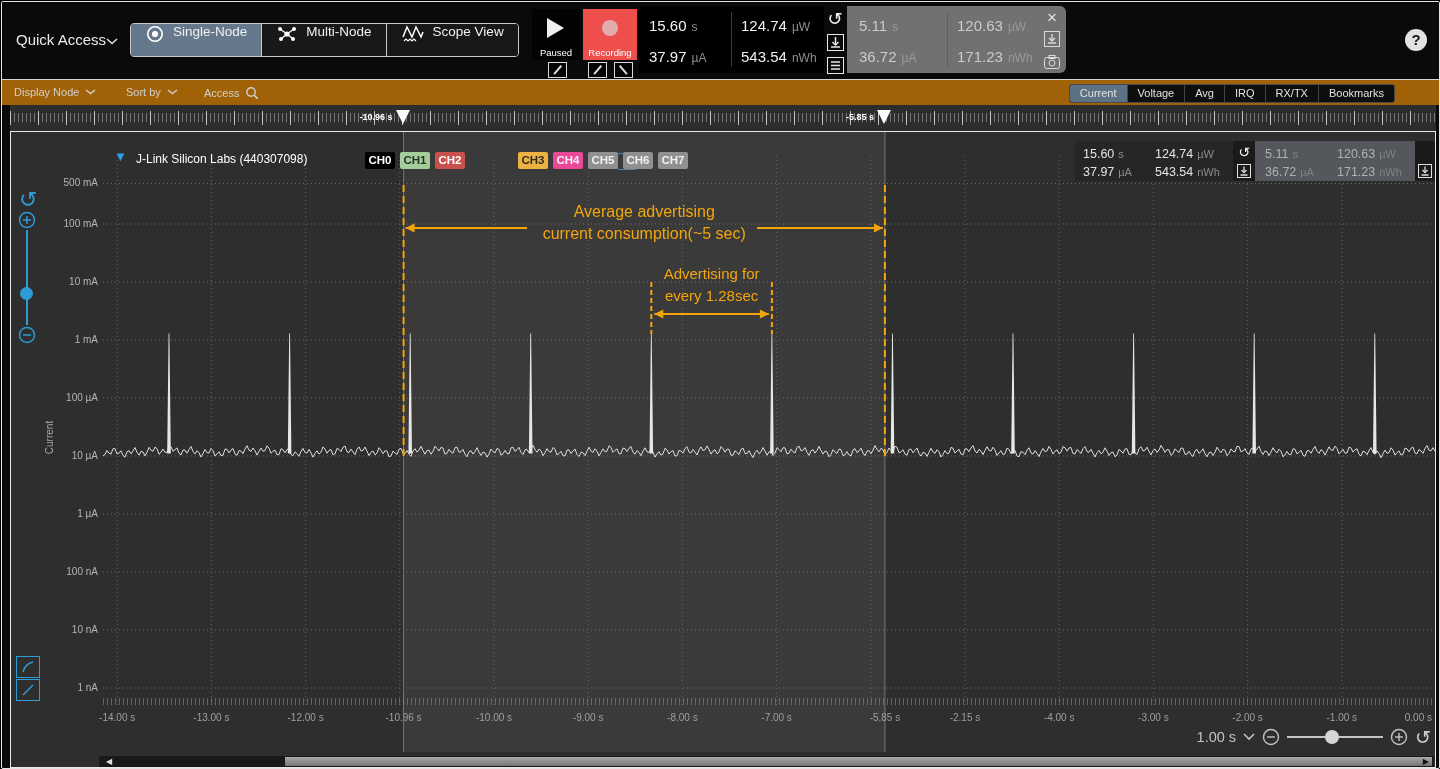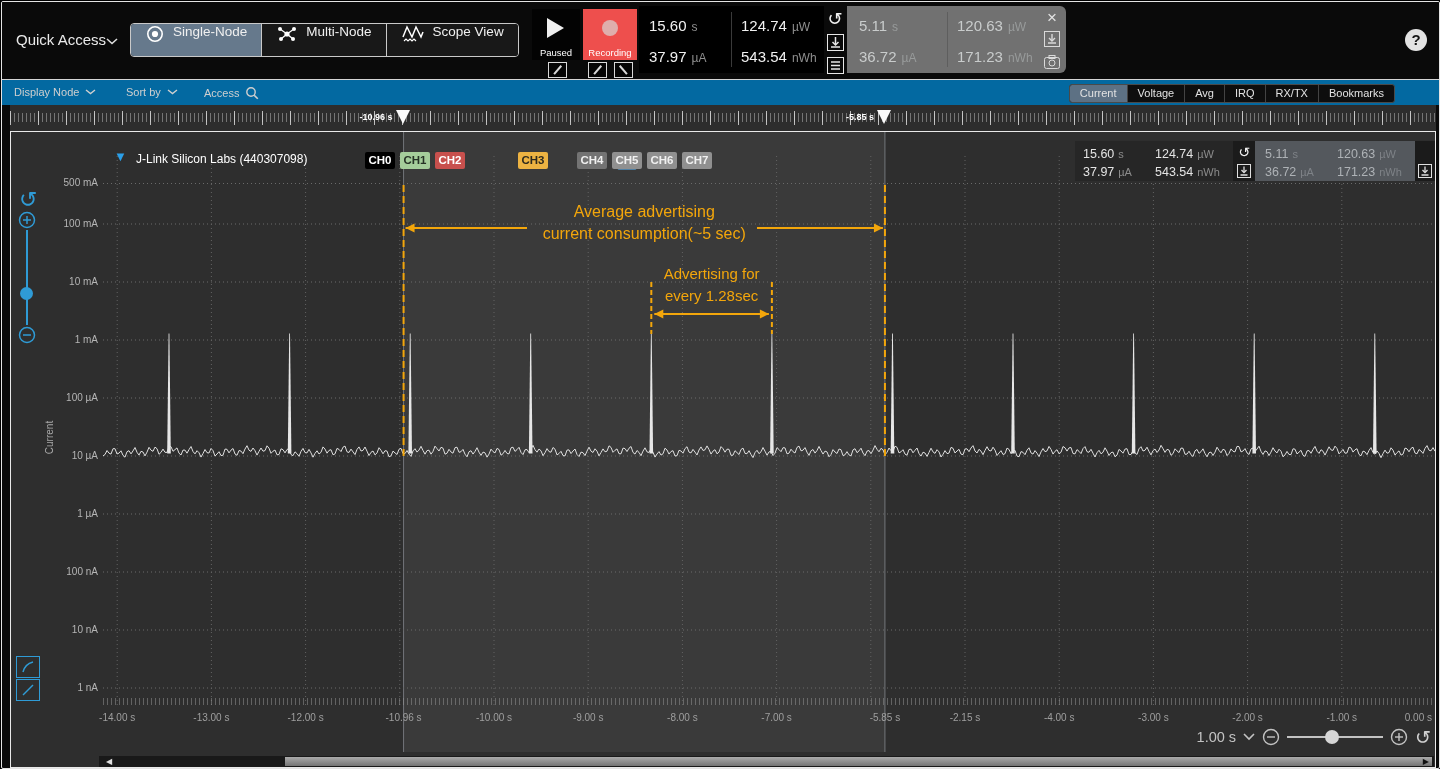--- a/index.html
+++ b/index.html
@@ -35,21 +35,21 @@
   .stats-sel{left:845px;width:219px;background:#717171;border-radius:0 6px 6px 0;}
   .stats-sel .v{color:#c9cccc;}
   .stats-sel .u{color:#989b9b;}
   .stats-sel .div{position:absolute;left:92px;top:6px;width:1px;height:55px;background:#5e5e5e;}
   .iconcol{position:absolute;top:4px;width:20px;}
   .ic{position:absolute;left:0;width:18px;height:18px;display:flex;align-items:center;justify-content:center;}
   .glyph{color:#f2f2f2;font-size:16px;line-height:1;}
   .help-circle{position:absolute;left:1403px;top:27px;width:22px;height:22px;border-radius:50%;background:#e3e3e3;
     color:#151515;font-weight:bold;font-size:15px;text-align:center;line-height:22px;}
   
-  .toolbar2{position:absolute;left:0;top:77px;width:100%;height:26px;background:#0369a1;
+  .toolbar2{position:absolute;left:0;top:77px;width:100%;height:26px;background:#a16207;
     border-top:1px solid #d4d4d4;box-sizing:border-box;}
   .tb2-item{position:absolute;top:6px;color:#cfcfcf;font-size:11px;display:flex;align-items:center;gap:6px;}
   .tabs{position:absolute;right:44px;top:4px;display:flex;height:17px;border:1px solid #4a4a4a;border-radius:3px;
     overflow:hidden;background:#0e0e0e;}
   .tab{padding:0 10px;font-size:11px;line-height:16px;color:#e2e2e2;border-left:1px solid #444;}
   .tab:first-child{border-left:none;}
   .tab.sel{background:#5d7184;}
   
   .ruler{position:absolute;left:8px;top:103px;width:1426px;height:26px;background:#2d2d2d;
     background-image:
@@ -350,21 +350,21 @@
     <div class="dev-drop">
       <svg width="9" height="6">
           <polyline points="1,1 4.5,4 8,1" fill="none" stroke="#3fa3e2" stroke-width="1.3"></polyline>
         </svg>
     </div>
     <div class="chips" id="channel-chips">
         <span class="chip" style="background: #000000; color: rgb(255, 255, 255);">CH0</span>
         <span class="chip" style="background: rgb(165, 205, 155); color: rgb(38, 50, 38);">CH1</span>
         <span class="chip" style="background: rgb(200, 80, 77); color: rgb(255, 255, 255);">CH2</span>
         <span class="chip" style="background: rgb(237, 179, 66); color: rgb(46, 42, 29); margin-left: 48px;">CH3</span>
-        <span class="chip" style="background: #737373; color: rgb(240, 240, 240); margin-left: 24px;">CH4</span>
+        <span class="chip" style="background: #ec4899; color: rgb(240, 240, 240);">CH4</span>
         <span class="chip" style="background: rgb(144, 144, 144); color: rgb(240, 240, 240);">CH5</span>
         <span class="chip" style="background: rgb(144, 144, 144); color: rgb(240, 240, 240);">CH6</span>
         <span class="chip" style="background: rgb(144, 144, 144); color: rgb(240, 240, 240);">CH7</span>
       </div>
 
     <div class="ministats">
       <div class="ms-g" style="width:158px;background:#262626">
         <div class="ms-cell" style="left:8px;top:3px"><span class="ms-v">15.60</span><span class="ms-u">s</span></div>
         <div class="ms-cell" style="left:8px;top:21px"><span class="ms-v">37.97</span><span class="ms-u">µA</span></div>
         <div class="ms-cell" style="left:80px;top:3px"><span class="ms-v">124.74</span><span class="ms-u">µW</span></div>

